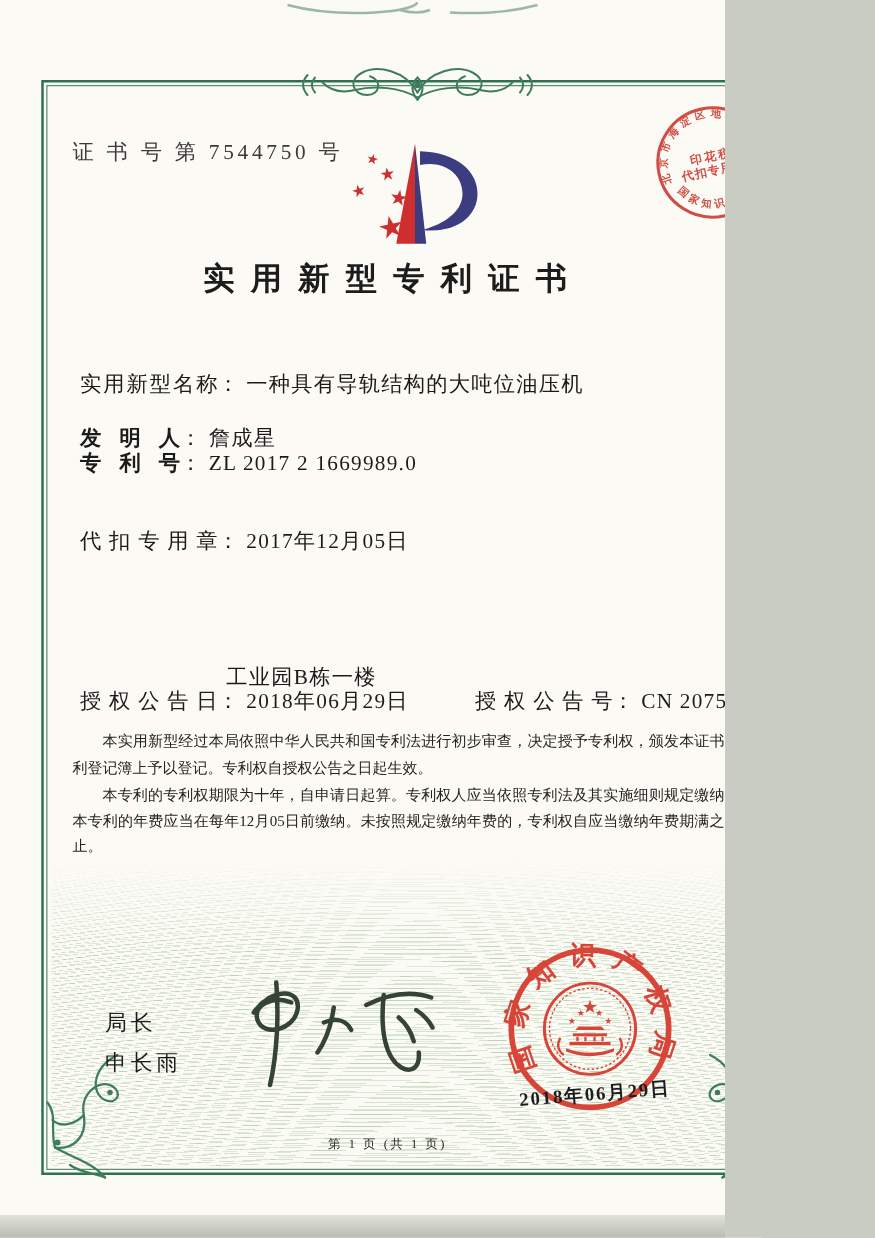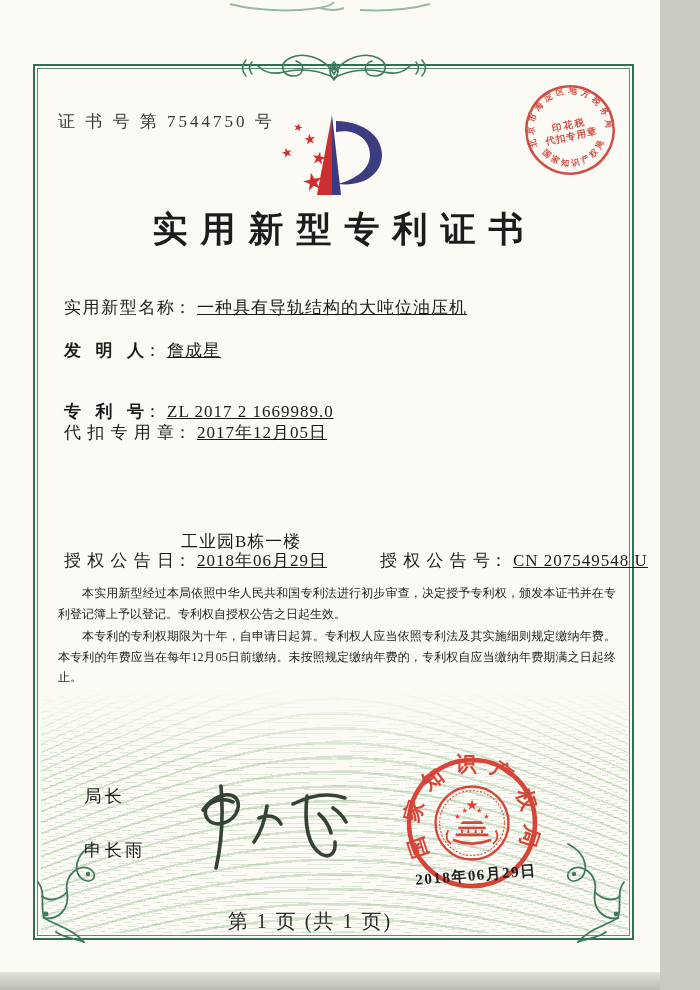--- a/index.html
+++ b/index.html
@@ -1,51 +1,51 @@
 <!DOCTYPE html>
 <html><head>
 <meta charset="utf-8">
 <style>
   html,body{margin:0;padding:0;background:#c9ccc2;font-family:"Liberation Serif","DejaVu Serif",serif;}
-  .stage{position:relative;width:660px;height:990px;overflow:hidden;background:#a3a3a3;}
+  .stage{position:relative;width:580px;height:990px;overflow:hidden;background:#a3a3a3;}
   .paper{position:absolute;left:0;top:0;width:694px;height:976px;background:#fcfaf4;
          box-shadow:2px 3px 6px rgba(60,70,60,.35);}
   .edge-right{position:absolute;left:681px;top:34px;width:14px;height:956px;
          background:linear-gradient(to right,#dcdcd4,#9fab9e 45%,#7d8b7f);}
   .edge-bottom{position:absolute;left:0;top:972px;width:694px;height:18px;
          background:linear-gradient(to bottom,#e2e2da,#b9bdb0);}
   .frame{position:absolute;left:33px;top:64px;width:597px;height:872px;border:2.5px solid #2f7052;}
   .frame-inner{position:absolute;left:2px;top:2px;right:2px;bottom:2px;border:1px solid #5b8f72;}
   .guilloche{position:absolute;left:41px;top:688px;width:587px;height:245px;
      background:
        repeating-radial-gradient(140% 60% at 50% -40%, rgba(96,156,96,.26) 0 1px, rgba(0,0,0,0) 1px 6px),
        repeating-radial-gradient(150% 70% at 42% 185%, rgba(96,156,96,.20) 0 1px, rgba(0,0,0,0) 1px 7px);
      -webkit-mask-image:linear-gradient(to bottom,rgba(0,0,0,0),#000 30%);
      mask-image:linear-gradient(to bottom,rgba(0,0,0,0),#000 30%);}
   .cert-number{position:absolute;left:58px;top:110px;font-size:17px;letter-spacing:3px;color:#3a3a3a;}
-  .title{position:absolute;left:46px;top:206px;width:597px;text-align:center;
-         font-size:35px;font-weight:bold;letter-spacing:13px;color:#1c1c1c;}
+  .title{position:absolute;left:16px;top:206px;width:597px;text-align:center;
+         font-size:25px;font-weight:bold;letter-spacing:13px;color:#1c1c1c;}
   .row{position:absolute;left:64px;font-size:17px;color:#1b1b1b;white-space:nowrap;}
   .flabel{display:inline-block;text-align:justify;text-align-last:justify;vertical-align:top;}
   .w110{width:110px;} .w80{width:80px;font-weight:bold;} .w96{width:96px;}
   .colon{display:inline-block;margin-right:6px;}
-  .fvalue{letter-spacing:1px;text-decoration:underline;}
+  .fvalue{letter-spacing:1px;}
   .addr2{position:absolute;left:181px;top:530px;font-size:17px;color:#1b1b1b;letter-spacing:1px;}
   .grantno{position:absolute;left:380px;top:549px;font-size:17px;color:#1b1b1b;white-space:nowrap;}
   .paras{position:absolute;left:58px;top:583px;width:558px;font-size:12px;line-height:20.6px;
          color:#242424;text-align:justify;}
   .paras p{margin:0 0 2px 0;text-indent:2em;}
   .director{position:absolute;left:84px;font-size:17.5px;letter-spacing:3px;color:#1d1d1d;}
   .sig-svg{position:absolute;left:175px;top:776px;}
   .seal-svg{position:absolute;left:399px;top:750px;opacity:.92;}
   .seal-date{position:absolute;left:397px;top:866px;width:158px;text-align:center;font-size:15px;
              font-weight:bold;color:#1d1d1d;letter-spacing:1.5px;transform:rotate(-4.5deg);white-space:nowrap;}
   .tax-svg{position:absolute;left:521px;top:82px;transform:rotate(-12deg);opacity:.88;}
   .footer{position:absolute;left:140px;top:908px;width:340px;text-align:center;
-          font-size:20px;letter-spacing:2px;color:#2a2a2a;}
+          font-size:10px;letter-spacing:2px;color:#2a2a2a;}
   .flourish-top{position:absolute;left:228px;top:44px;}
   .flourish-ghost{position:absolute;left:170px;top:-32px;opacity:.55;}
   .corner-bl{position:absolute;left:30px;top:840px;}
   .corner-br{position:absolute;left:562px;top:840px;transform:scaleX(-1);}
   svg text{font-family:"Liberation Serif","DejaVu Serif",serif;}
 </style>
 </head>
 <body>
 
 <div class="stage">
@@ -135,40 +135,40 @@
   </svg>
 
   <div class="title">实用新型专利证书</div>
 
   <div class="row" style="top:296px">
     <span class="flabel w110">实用新型名称</span><span class="colon">：</span><span class="fvalue">一种具有导轨结构的大吨位油压机</span>
   </div>
   <div class="row" style="top:339px">
     <span class="flabel w80">发明人</span><span class="colon">：</span><span class="fvalue">詹成星</span>
   </div>
-  <div class="row" style="top:400px">
+  <div class="row" style="top:359px">
     <span class="flabel w80">专利号</span><span class="colon">：</span><span class="fvalue">ZL 2017 2 1669989.0</span>
   </div>
   <div class="row" style="top:421px">
     <span class="flabel w110">代扣专用章</span><span class="colon">：</span><span class="fvalue">2017年12月05日</span>
   </div>
   <div class="addr2">工业园B栋一楼</div>
   <div class="row" style="top:549px">
     <span class="flabel w110">授权公告日</span><span class="colon">：</span><span class="fvalue">2018年06月29日</span>
   </div>
   <div class="grantno">
     <span class="flabel w110">授权公告号</span><span class="colon">：</span><span class="fvalue">CN 207549548 U</span>
   </div>
 
   <div class="paras">
     <p>本实用新型经过本局依照中华人民共和国专利法进行初步审查，决定授予专利权，颁发本证书并在专利登记簿上予以登记。专利权自授权公告之日起生效。</p>
     <p>本专利的专利权期限为十年，自申请日起算。专利权人应当依照专利法及其实施细则规定缴纳年费。本专利的年费应当在每年12月05日前缴纳。未按照规定缴纳年费的，专利权自应当缴纳年费期满之日起终止。</p>
   </div>
 
-  <div class="director" style="top:784px">局长</div>
+  <div class="director" style="top:806px">局长</div>
   <div class="director" style="top:838px">申长雨</div>
 
   <svg class="sig-svg" width="185" height="104" viewBox="0 0 185 104">
     <g fill="none" stroke="#253525" stroke-width="3.6" stroke-linecap="round" stroke-linejoin="round" opacity=".92">
       <path d="M28,34 C42,14 66,14 63,32 C60,48 36,54 31,40 C27,28 44,20 58,26"></path>
       <path d="M46,10 C48,34 47,66 41,92"></path>
       <path d="M92,30 C90,44 86,56 79,66"></path>
       <path d="M84,42 C94,38 102,40 106,48"></path>
       <path d="M118,28 C138,18 156,17 170,22"></path>
       <path d="M132,20 C129,48 133,70 146,78 C155,83 161,77 160,66"></path>

